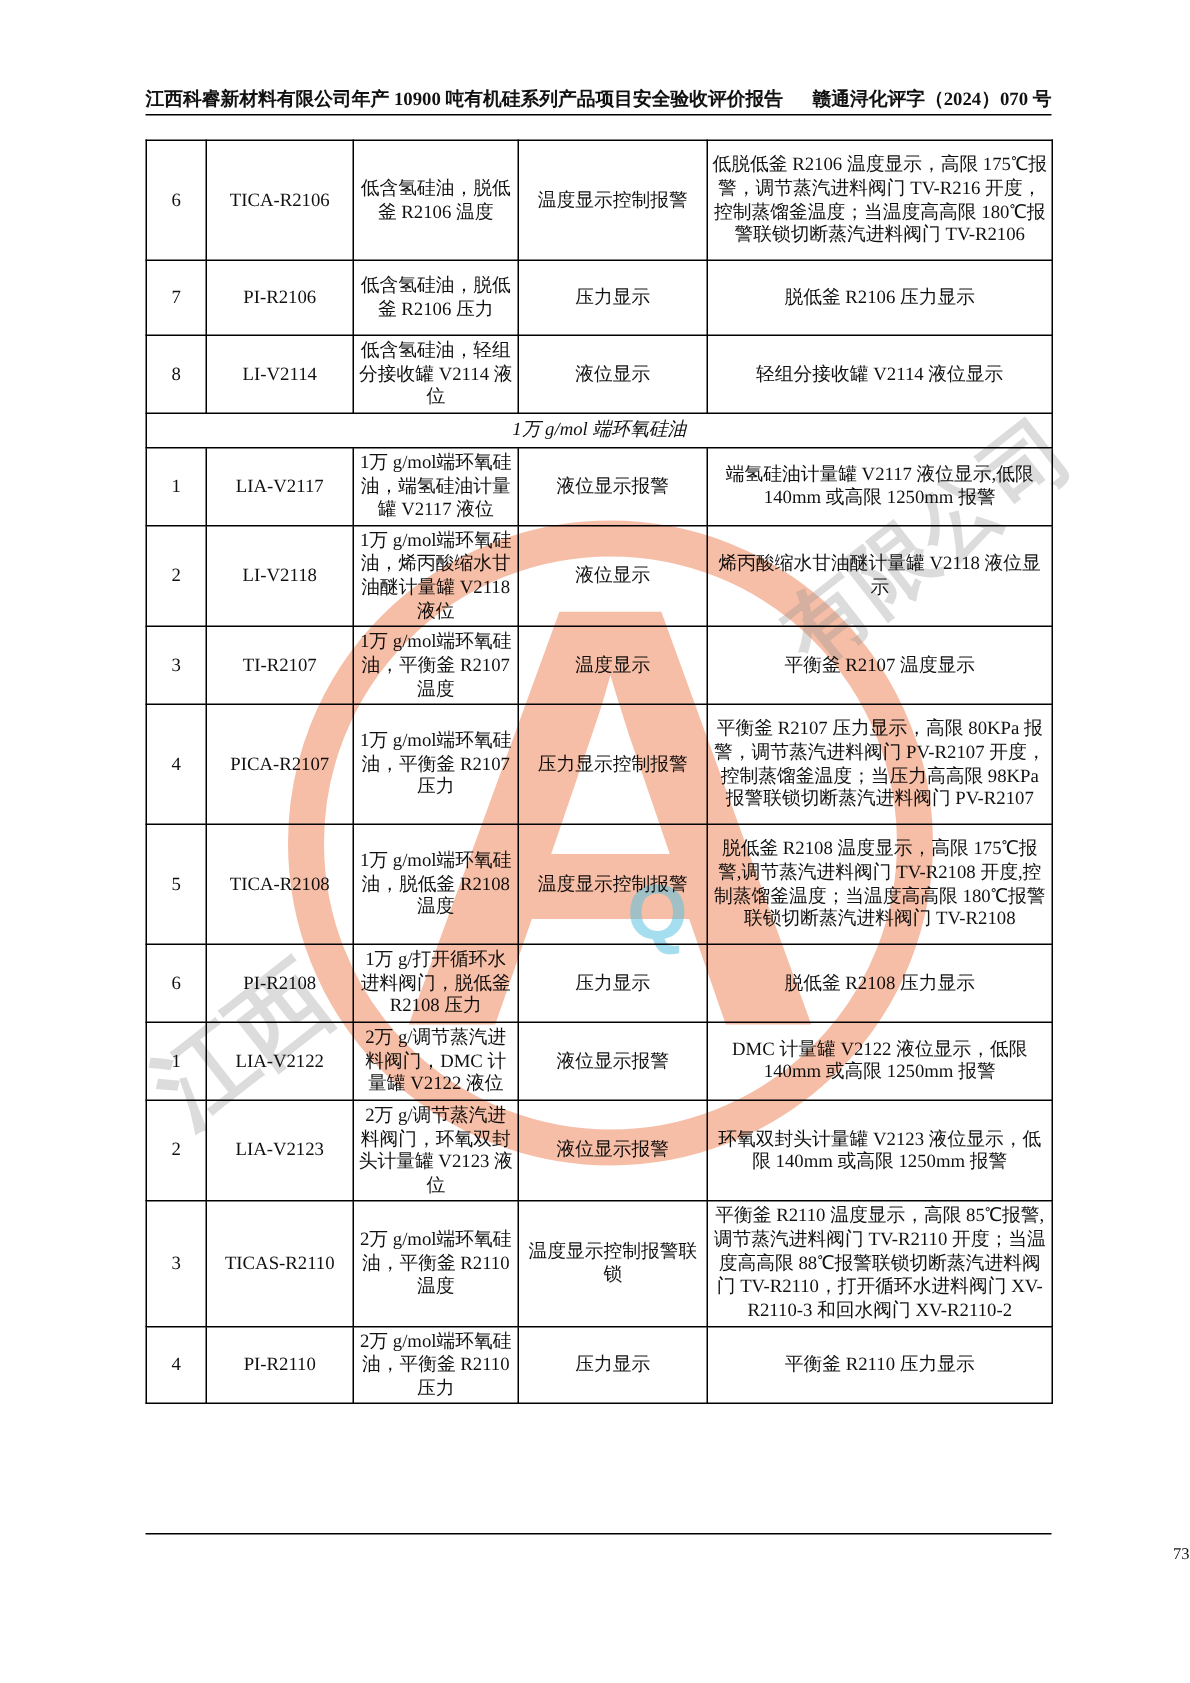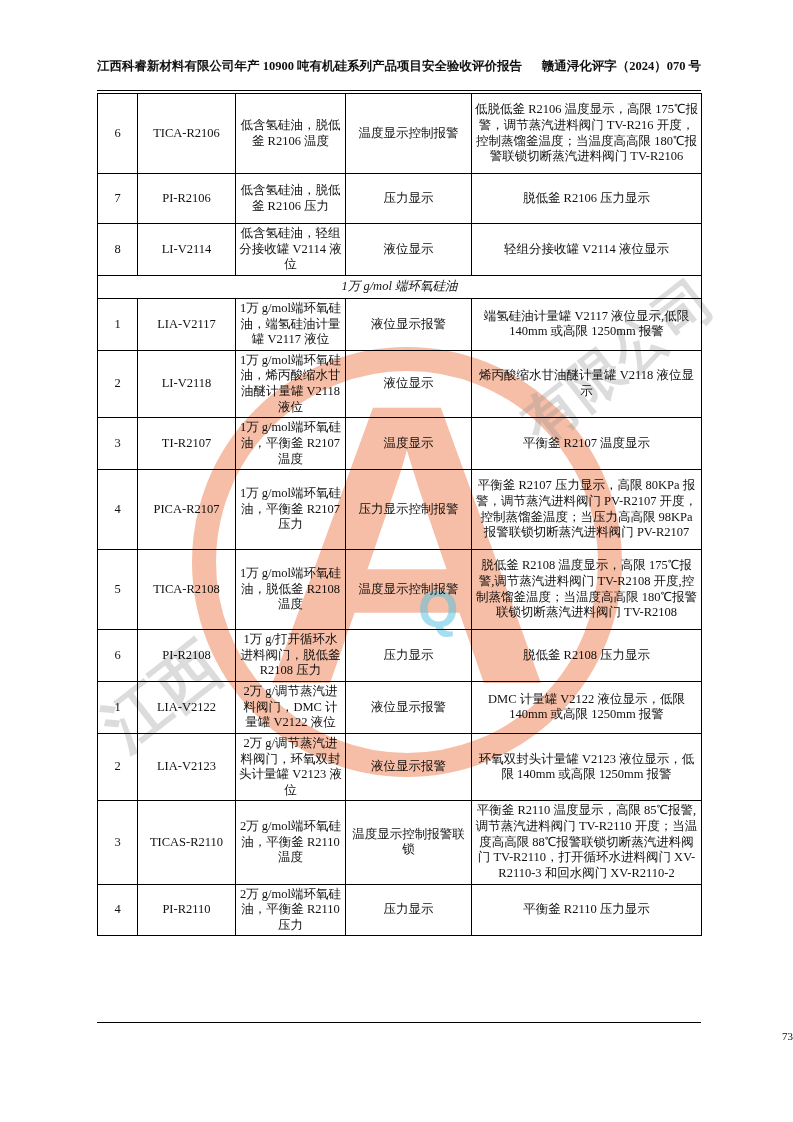--- a/index.html
+++ b/index.html
@@ -11,21 +11,21 @@
     font-family: "Liberation Serif", serif;
     color: #111;
   }
   .page { position: absolute; inset: 0; }
 
   
   .header {
     position: absolute;
     left: 97px; top: 58px; width: 604px;
     border-bottom: 1px solid #000;
-    padding-bottom: 15px;
+    padding-bottom: 1px;
     display: flex;
     justify-content: space-between;
     align-items: baseline;
     font-size: 12.5px;
     font-weight: bold;
     white-space: nowrap;
   }
 
   
   .table-wrap {

